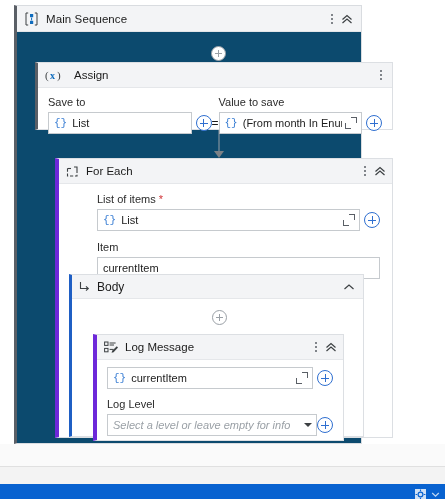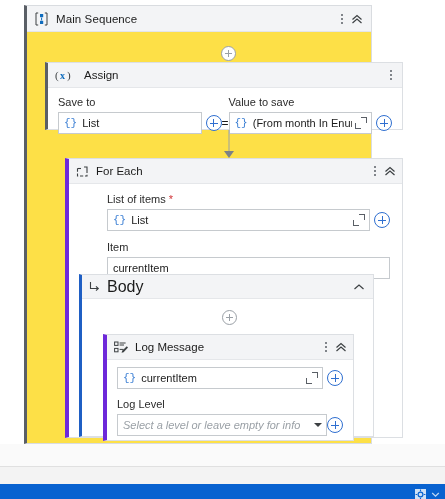--- a/index.html
+++ b/index.html
@@ -16,24 +16,24 @@
   #canvas {
     position: relative;
     width: 445px;
     height: 499px;
     background: #ffffff;
   }
 
   
   .seq-card {
     position: absolute;
-    left: 24px; top: 5px;
+    left: 14px; top: 5px;
     width: 348px;
     height: 439px;
-    background: #fde047;
+    background: #0c4a6e;
     border: 1px solid #d9dce0;
     border-left: 3px solid #5a5f66;
   }
   .seq-header {
     height: 26px;
     background: #f3f4f6;
     border-bottom: 1px solid #e3e5e8;
     display: flex;
     align-items: center;
     padding: 0 6px 0 8px;
@@ -251,21 +251,21 @@
   }
   .body-header {
     height: 24px;
     background: #f3f4f6;
     border-bottom: 1px solid #e5e7ea;
     display: flex;
     align-items: center;
     padding: 0 6px 0 7px;
   }
   .body-title {
-    font-size: 16px;
+    font-size: 12px;
     color: #1b1b1b;
     margin-left: 7px;
   }
 
   
   .gap-strip {
     position: absolute;
     left: 0; right: 0;
     background: #fafafa;
   }

